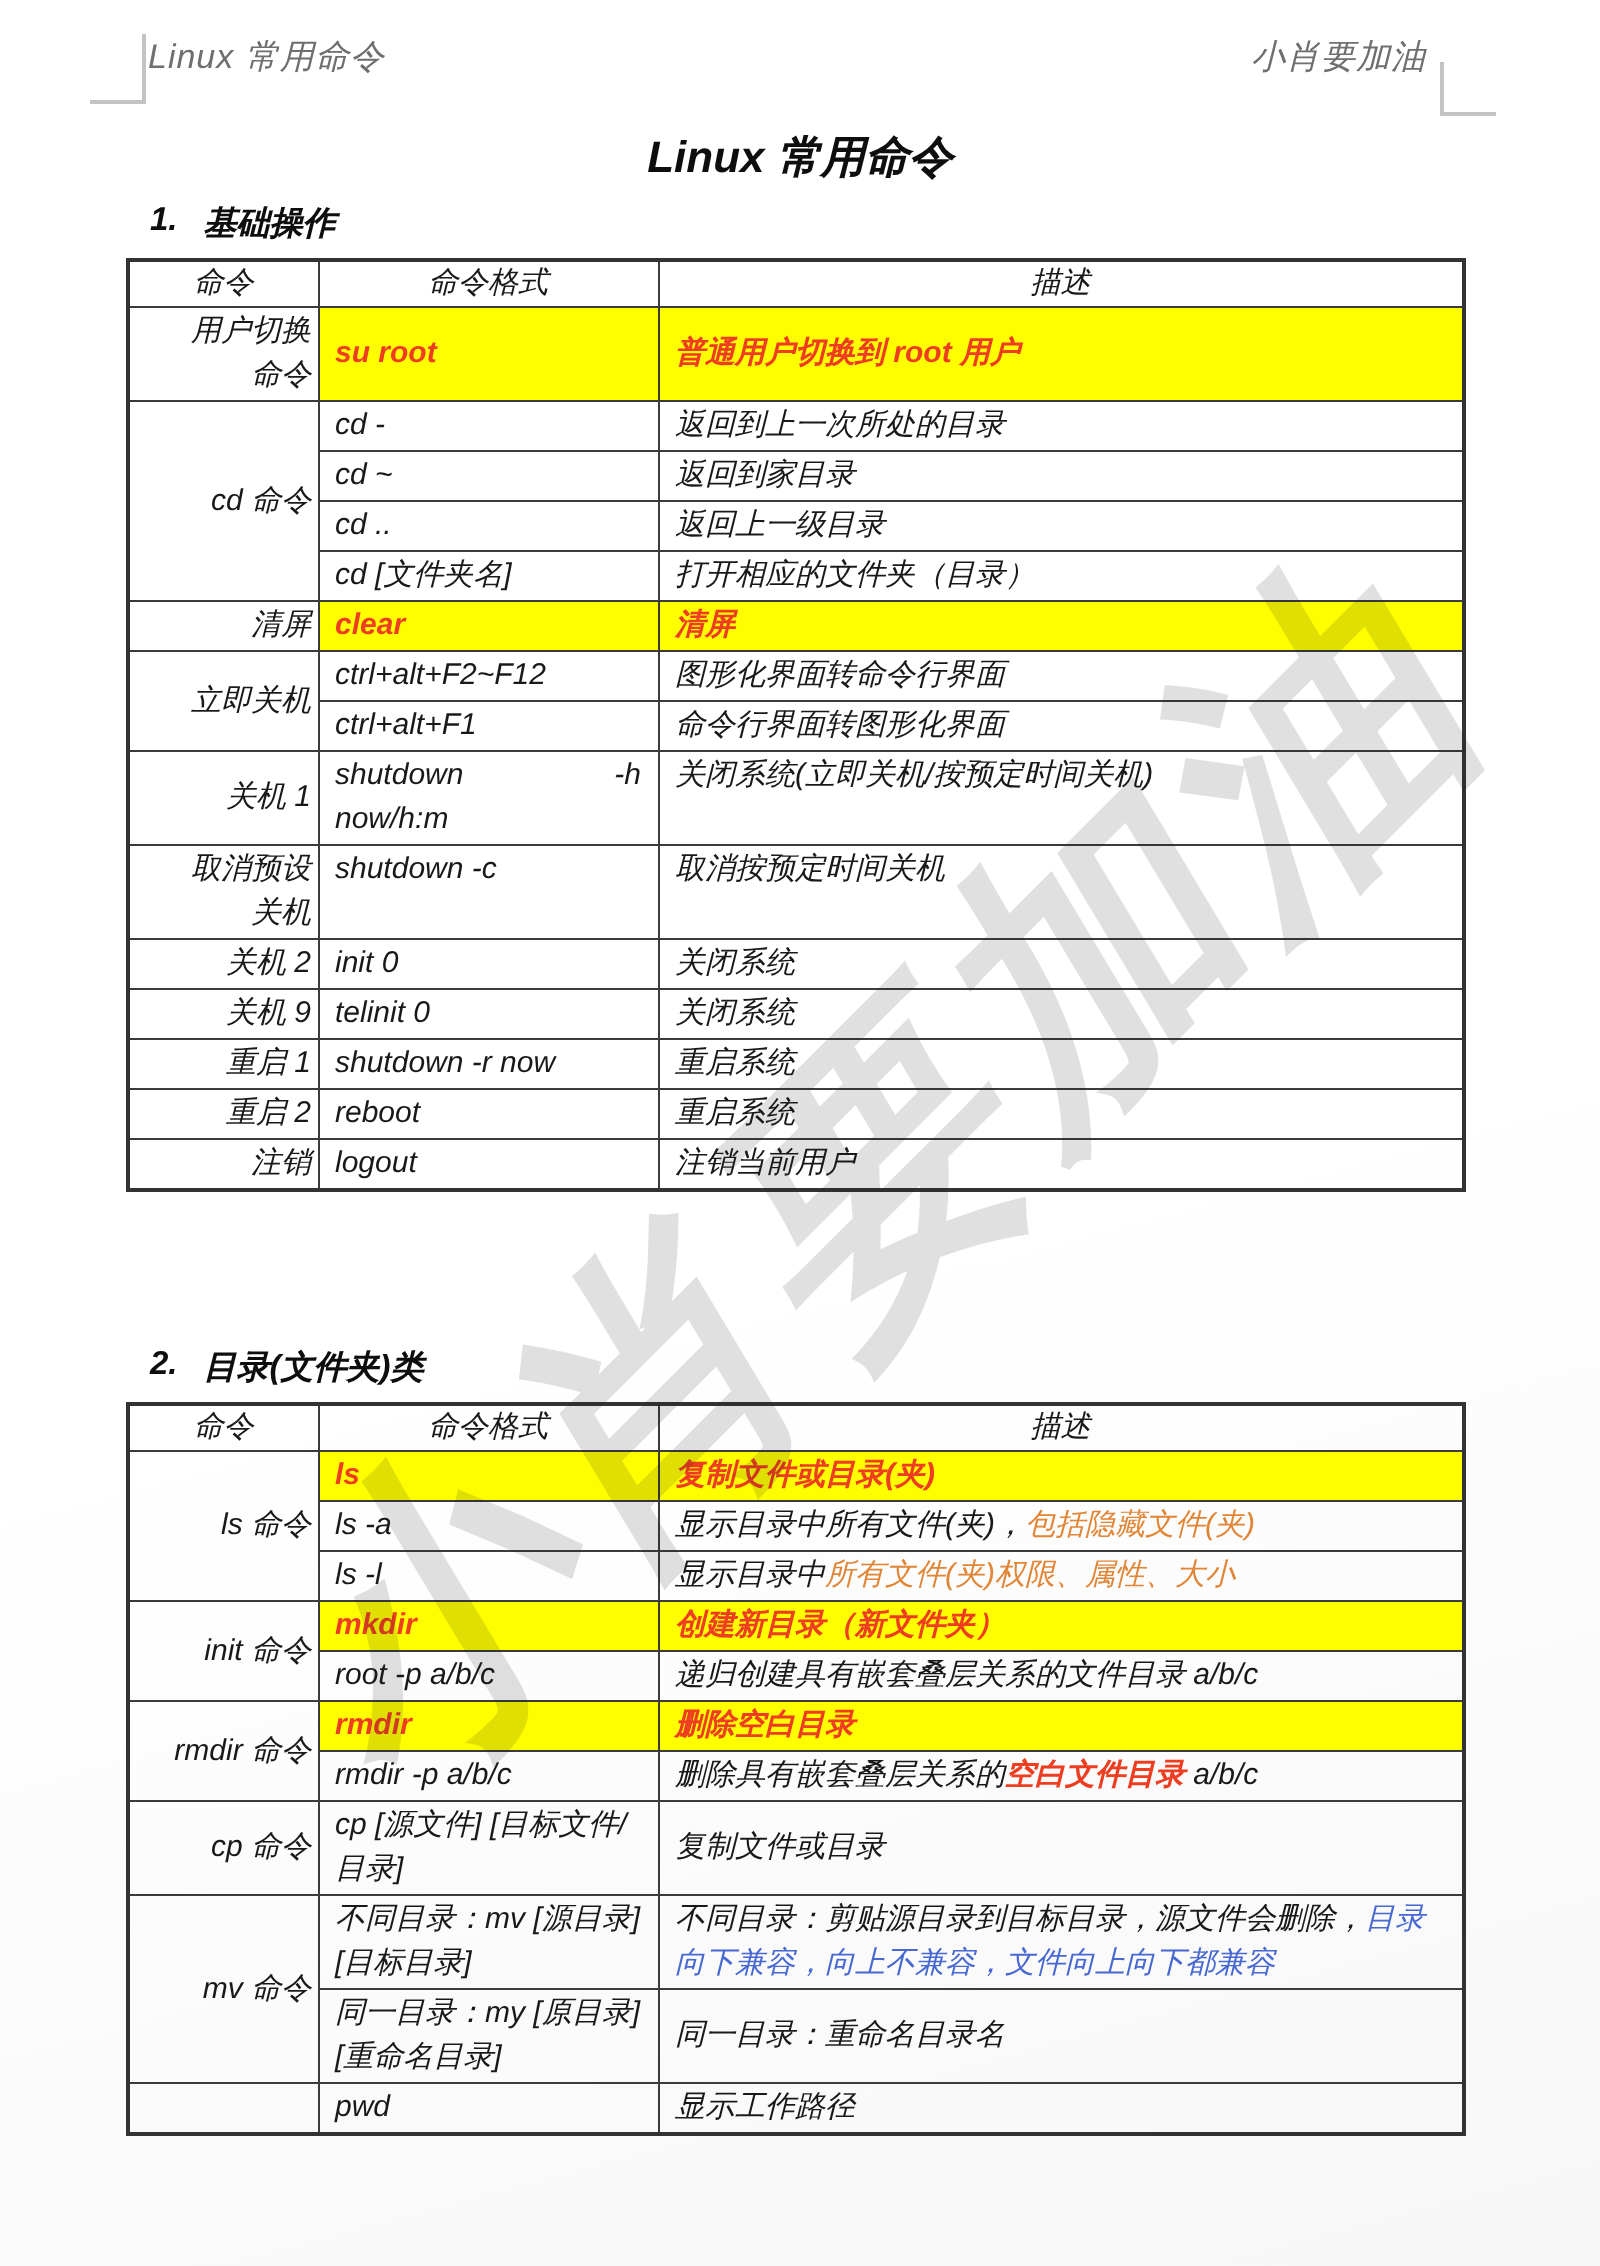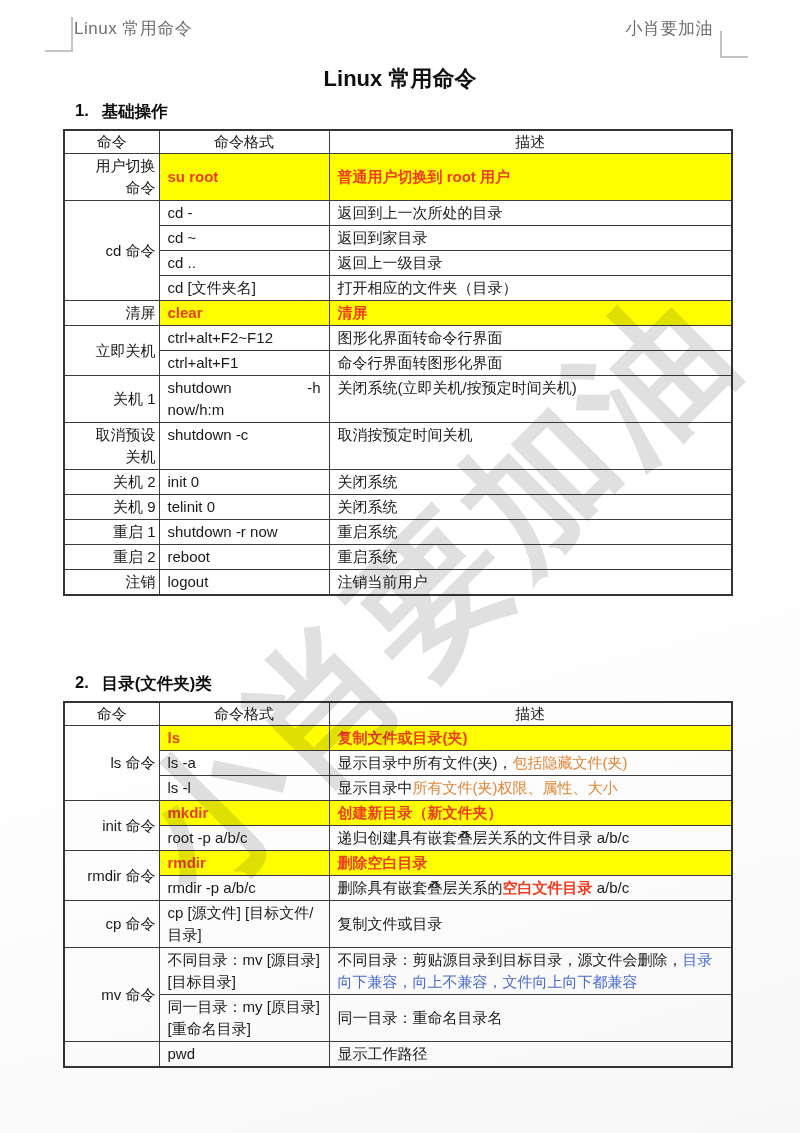--- a/index.html
+++ b/index.html
@@ -4,20 +4,21 @@
 <style>
   html,body{margin:0;padding:0;}
   body{
     width:800px;height:1133px;position:relative;
     font-family:"Liberation Sans","DejaVu Sans",sans-serif;
     background:#fff;
   }
   .page{
     position:absolute;inset:0;overflow:hidden;
     background:linear-gradient(165deg,#ffffff 55%,#f7f7f7);
+    font-style:italic;
   }
   
   .hdr{position:absolute;top:17px;font-size:17px;color:#6f6f6f;letter-spacing:.5px;}
   .hdr-left{left:74px;}
   .hdr-right{right:87px;}
   .mark-l{position:absolute;left:45px;top:17px;width:26px;height:33px;
     border-right:2px solid #c3c3c3;border-bottom:2px solid #c3c3c3;}
   .mark-r{position:absolute;left:720px;top:31px;width:26px;height:25px;
     border-left:2px solid #c3c3c3;border-bottom:2px solid #c3c3c3;}
   

